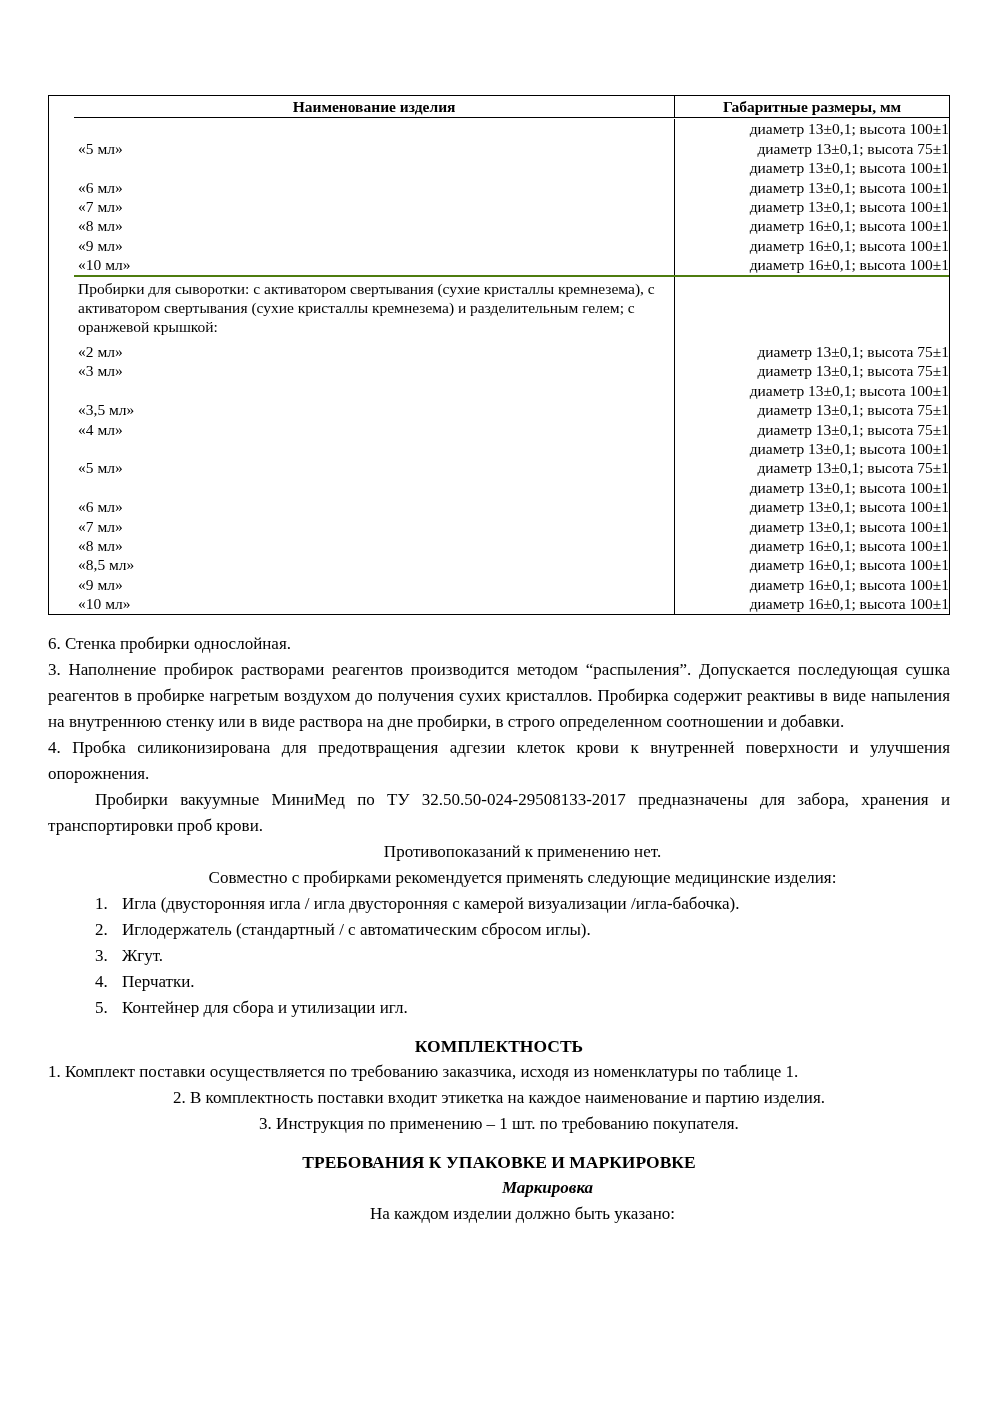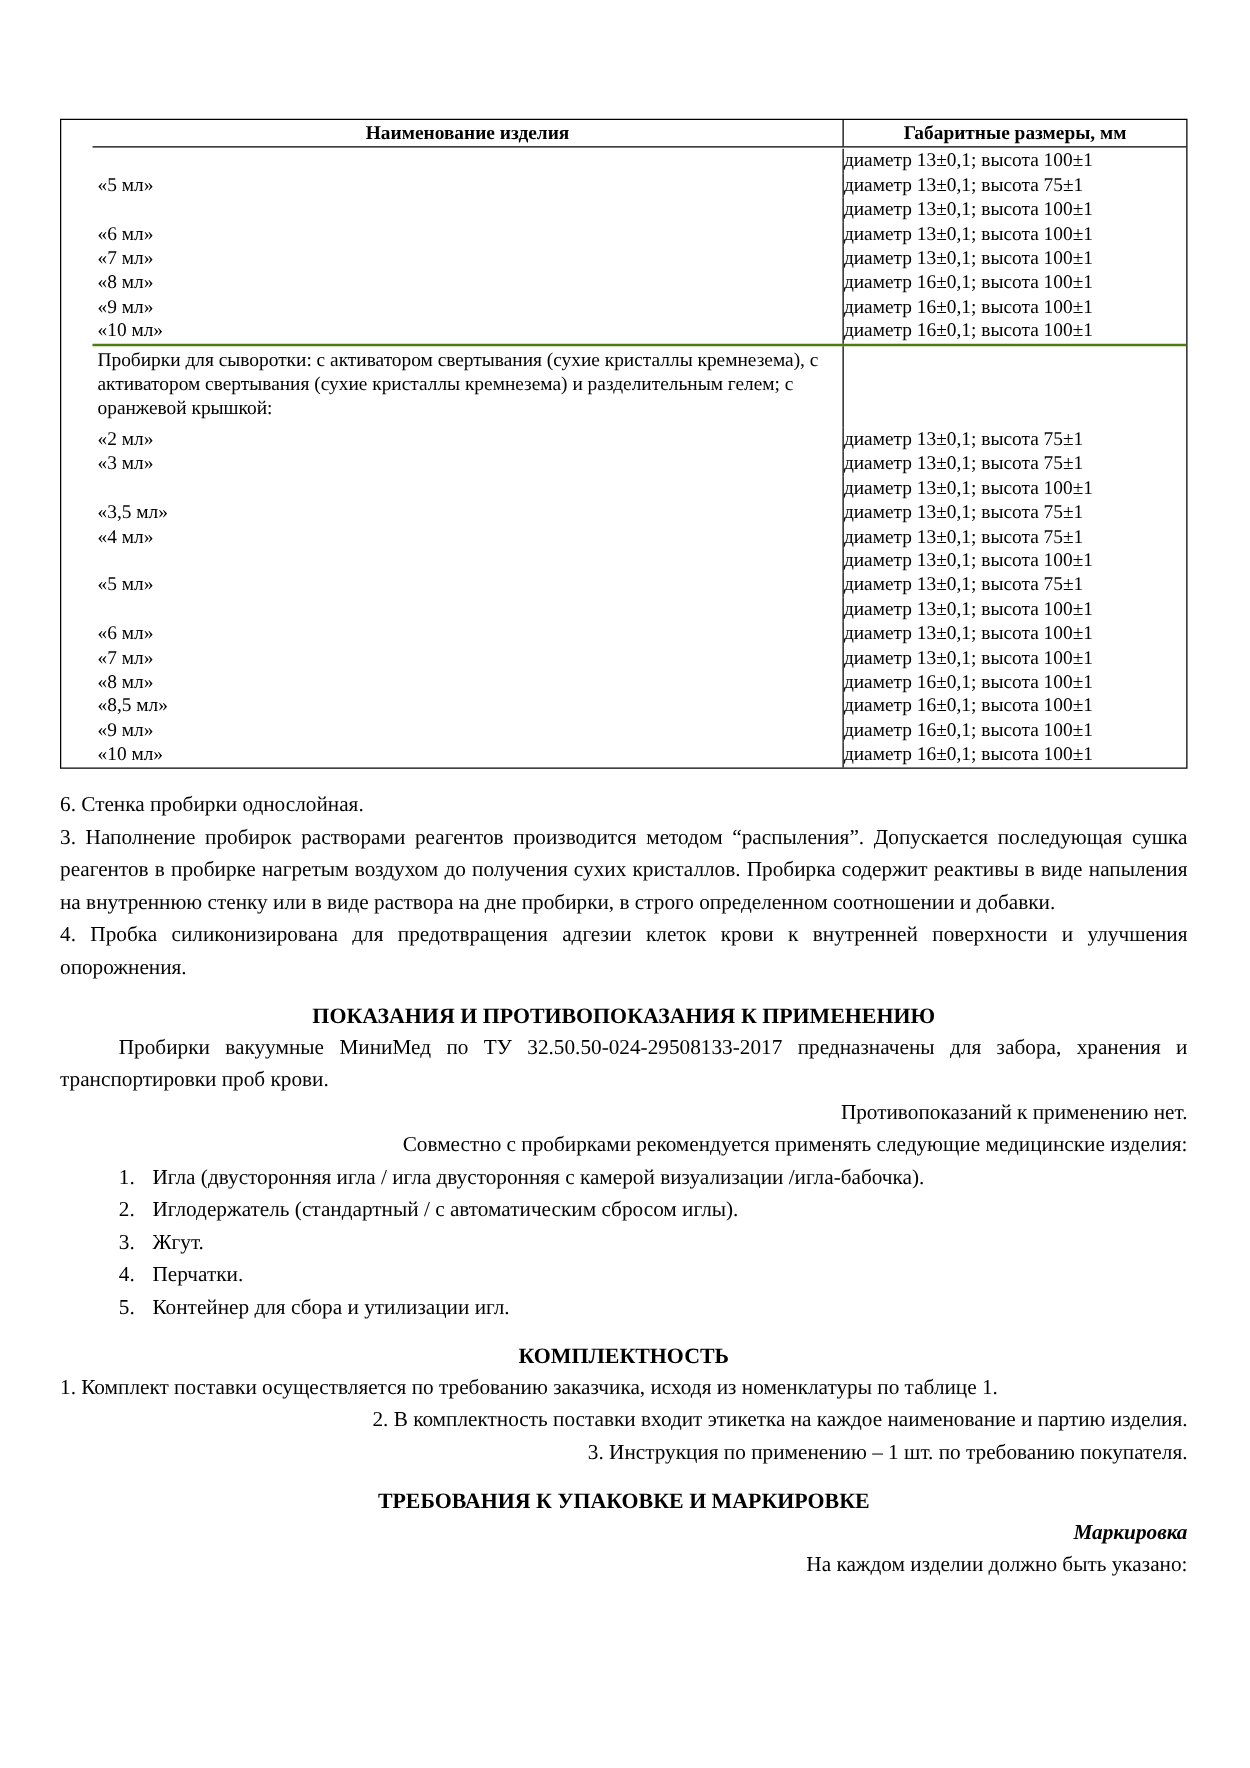--- a/index.html
+++ b/index.html
@@ -20,31 +20,31 @@
     width: 100%;
     border: 1px solid #000;
     font-size: 15.5px;
     line-height: 19.4px;
     padding-left: 25px;
   }
   .t-head { display: flex; font-weight: bold; border-bottom: 1px solid #000; }
   .t-head .cell { padding: 1px 4px; text-align: center; }
   .cell { min-height: 19.4px; }
   .cell-name { width: 68.7%; border-right: 1px solid #000; }
-  .cell-size { width: 31.3%; text-align: left; }
+  .cell-size { width: 31.3%; text-align: right; }
   .t-row { display: flex; }
   .t-row .cell-name { padding: 0 4px; }
   .t-section1 { padding-top: 1px; }
   .t-section2 { border-top: 2px solid #4d7c0f; }
   .intro-row .cell-name { padding: 2px 6px 5px 4px; }
 
   
   .body-copy { margin-top: 16px; font-size: 17px; line-height: 26px; }
   .para { margin: 0; text-align: justify; }
-  .para-left { margin: 0; text-align: right; }
+  .para-left { margin: 0; text-align: center; }
   .indent { text-indent: 47px; }
   .heading {
     margin: 12px 0 0 0;
     font-weight: bold;
     text-align: center;
     font-size: 17.5px;
   }
   .list { margin-left: 47px; }
   .list-item { white-space: nowrap; }
   .li-num { display: inline-block; width: 27px; }
@@ -160,21 +160,20 @@
         </div>
     </div>
   </div>
 
   <div class="body-copy">
 
     <p class="para">6. Стенка пробирки однослойная.</p>
     <p class="para">3. Наполнение пробирок растворами реагентов производится методом “распыления”. Допускается последующая сушка реагентов в пробирке нагретым воздухом до получения сухих кристаллов. Пробирка содержит реактивы в виде напыления на внутреннюю стенку или в виде раствора на дне пробирки, в строго определенном соотношении и добавки.</p>
     <p class="para">4. Пробка силиконизирована для предотвращения адгезии клеток крови к внутренней поверхности и улучшения опорожнения.</p>
 
-    <p class="heading">ПОКАЗАНИЯ И ПРОТИВОПОКАЗАНИЯ К ПРИМЕНЕНИЮ</p>
     <p class="para indent">Пробирки вакуумные МиниМед по ТУ 32.50.50-024-29508133-2017 предназначены для забора, хранения и транспортировки проб крови.</p>
     <p class="para-left indent">Противопоказаний к применению нет.</p>
     <p class="para-left indent">Совместно с пробирками рекомендуется применять следующие медицинские изделия:</p>
 
     <div class="list">
       <div class="list-item"><span class="li-num">1.</span><span>Игла (двусторонняя игла / игла двусторонняя с камерой визуализации /игла-бабочка).</span></div>
       <div class="list-item"><span class="li-num">2.</span><span>Иглодержатель (стандартный / с автоматическим сбросом иглы).</span></div>
       <div class="list-item"><span class="li-num">3.</span><span>Жгут.</span></div>
       <div class="list-item"><span class="li-num">4.</span><span>Перчатки.</span></div>
       <div class="list-item"><span class="li-num">5.</span><span>Контейнер для сбора и утилизации игл.</span></div>

